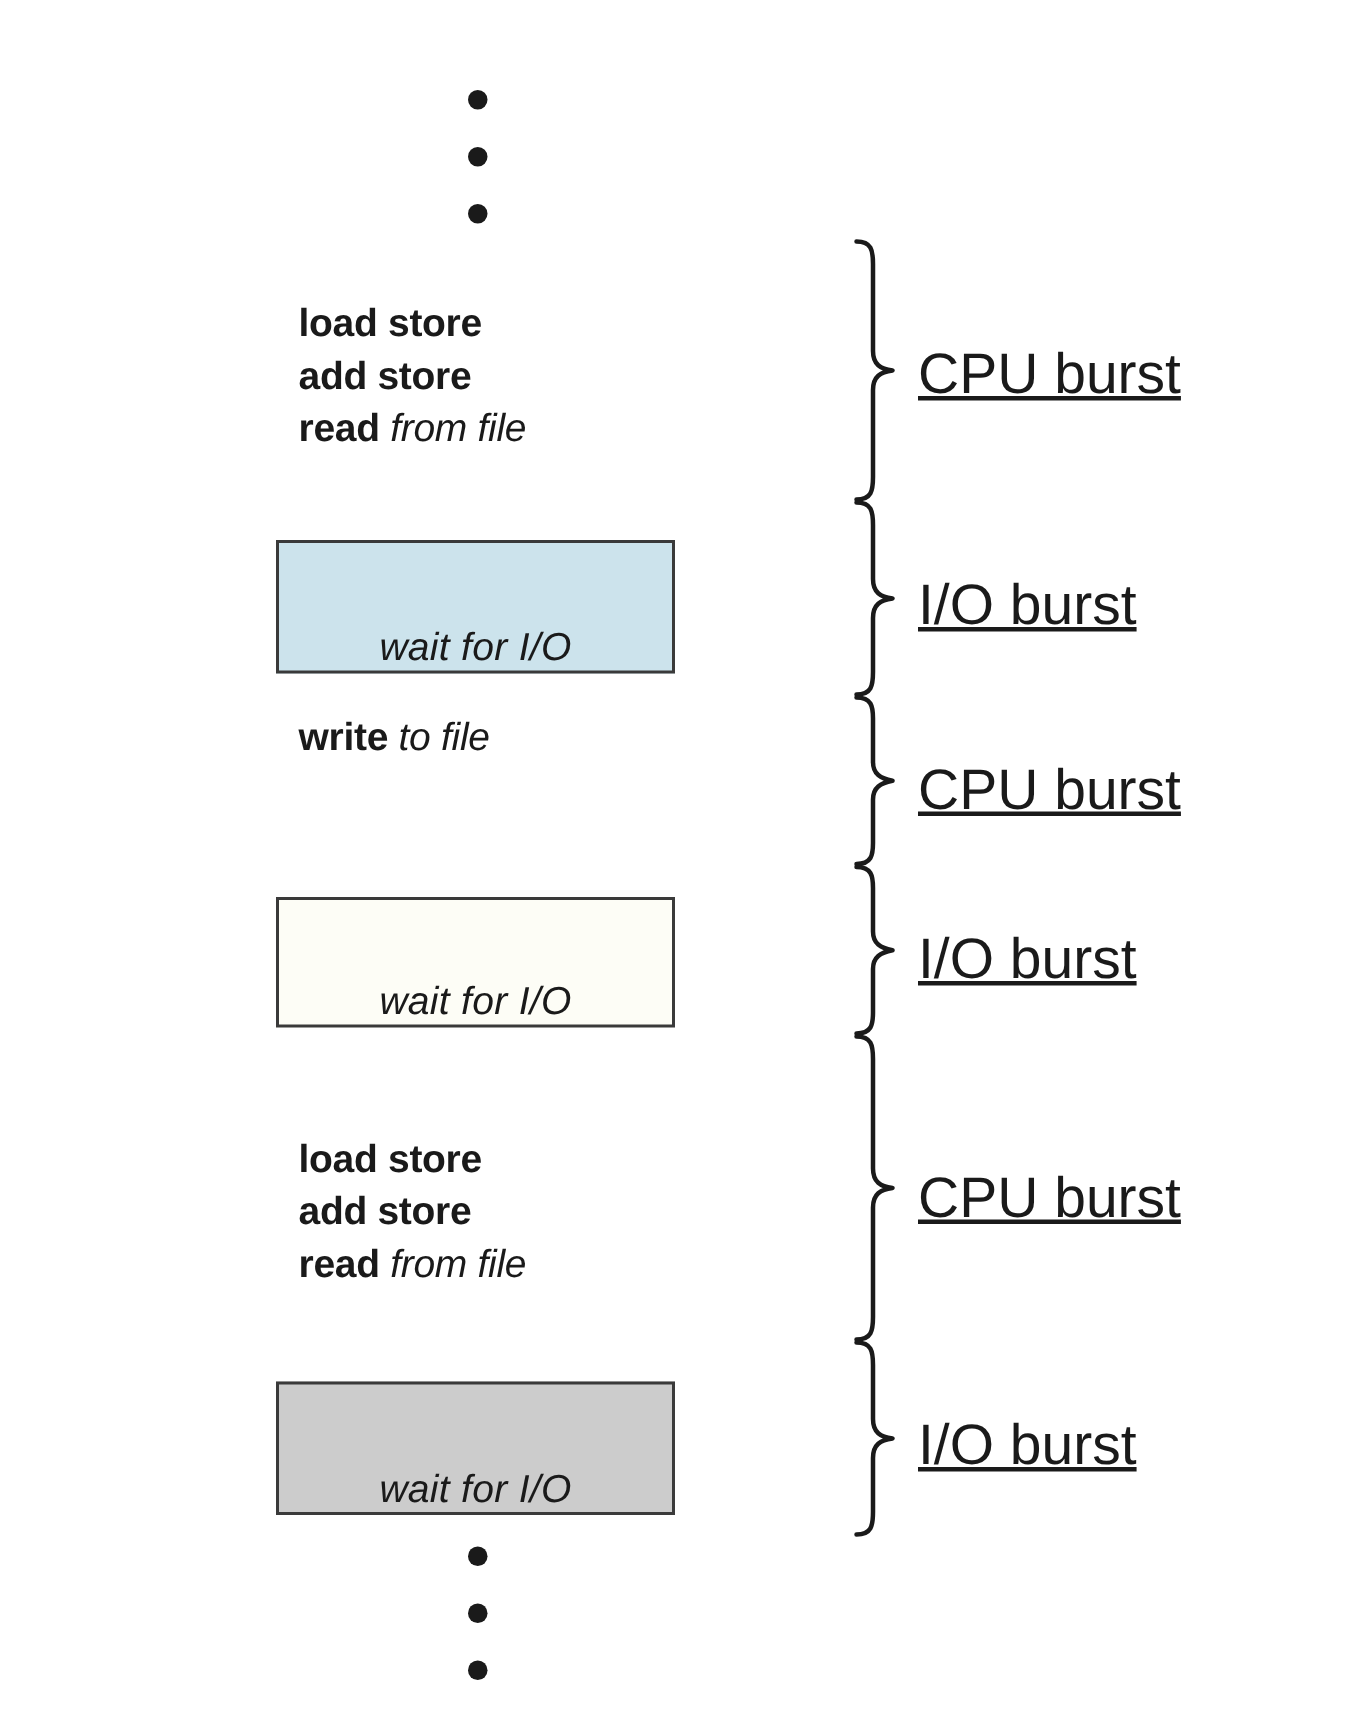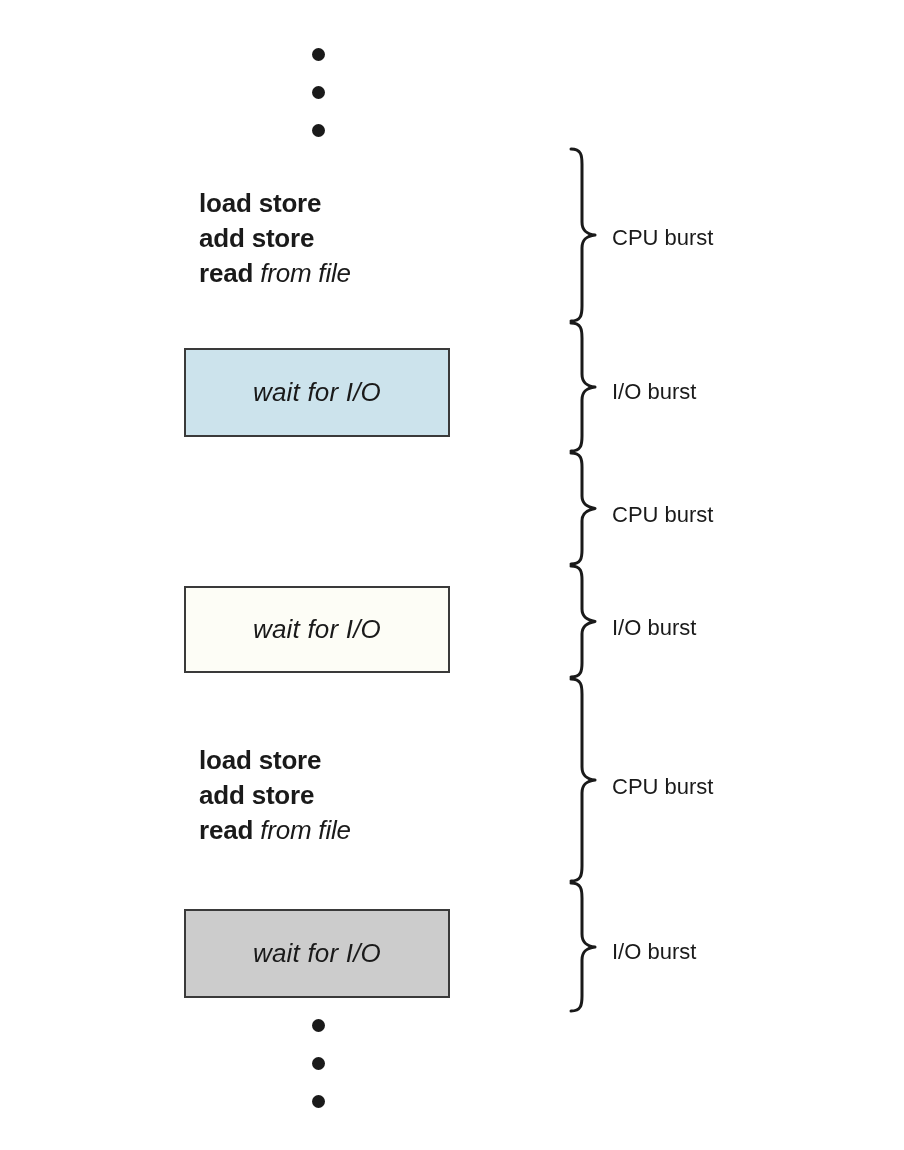--- a/index.html
+++ b/index.html
@@ -11,21 +11,21 @@
     width: 904px;
     height: 1150px;
     position: relative;
     font-family: "Liberation Sans", sans-serif;
     color: #1a1a1a;
     overflow: hidden;
   }
 
   #canvas {
     position: absolute;
-    left: 0; top: 0;
+    left: 0; top: 12px;
     width: 904px;
     height: 832px;
   }
 
   
   .dots {
     position: absolute;
     width: 30px;
   }
   .dots .dot {
@@ -54,21 +54,21 @@
     font-weight: normal;
     font-style: italic;
   }
 
   
   .io-box {
     position: absolute;
     box-sizing: border-box;
     border: 2px solid #3a3a3a;
     display: flex;
-    align-items: center;
+    align-items: flex-end;
     justify-content: center;
   }
   .io-box .io-label {
     font-size: 26px;
     font-style: italic;
     color: #1a1a1a;
     letter-spacing: 0.2px;
   }
 
   
@@ -76,24 +76,25 @@
     position: absolute;
     left: 568px;
   }
   .brace-wrap svg {
     display: block;
     overflow: visible;
   }
   .burst-label {
     position: absolute;
     left: 612px;
-    font-size: 22px;
+    font-size: 38px;
     line-height: 30px;
     white-space: nowrap;
     color: #1a1a1a;
+    text-decoration: underline;
   }
 </style>
 </head>
 <body>
 
 <div id="canvas">
 
   <div class="dots" style="left:303px; top:48px;">
     <div class="dot"></div>
     <div class="dot"></div>
@@ -104,20 +105,21 @@
     <span class="instr-line"><b>load store</b><span class="reg"></span></span>
     <span class="instr-line"><b>add store</b><span class="reg"></span></span>
     <span class="instr-line"><b>read</b><span class="reg"> from file</span></span>
   </div>
 
   <div class="io-box" style="left:184px; top:348px; width:266px; height:89px; background:#cce3ec;">
     <span class="io-label">wait for I/O</span>
   </div>
 
   <div class="instr-block" style="left:199px; top:462px;">
+    <span class="instr-line"><b>write</b><span class="reg"> to file</span></span>
   </div>
 
   <div class="io-box" style="left:184px; top:586px; width:266px; height:87px; background:#fdfdf6;">
     <span class="io-label">wait for I/O</span>
   </div>
 
   <div class="instr-block" style="left:199px; top:743px;">
     <span class="instr-line"><b>load store</b><span class="reg"></span></span>
     <span class="instr-line"><b>add store</b><span class="reg"></span></span>
     <span class="instr-line"><b>read</b><span class="reg"> from file</span></span>

